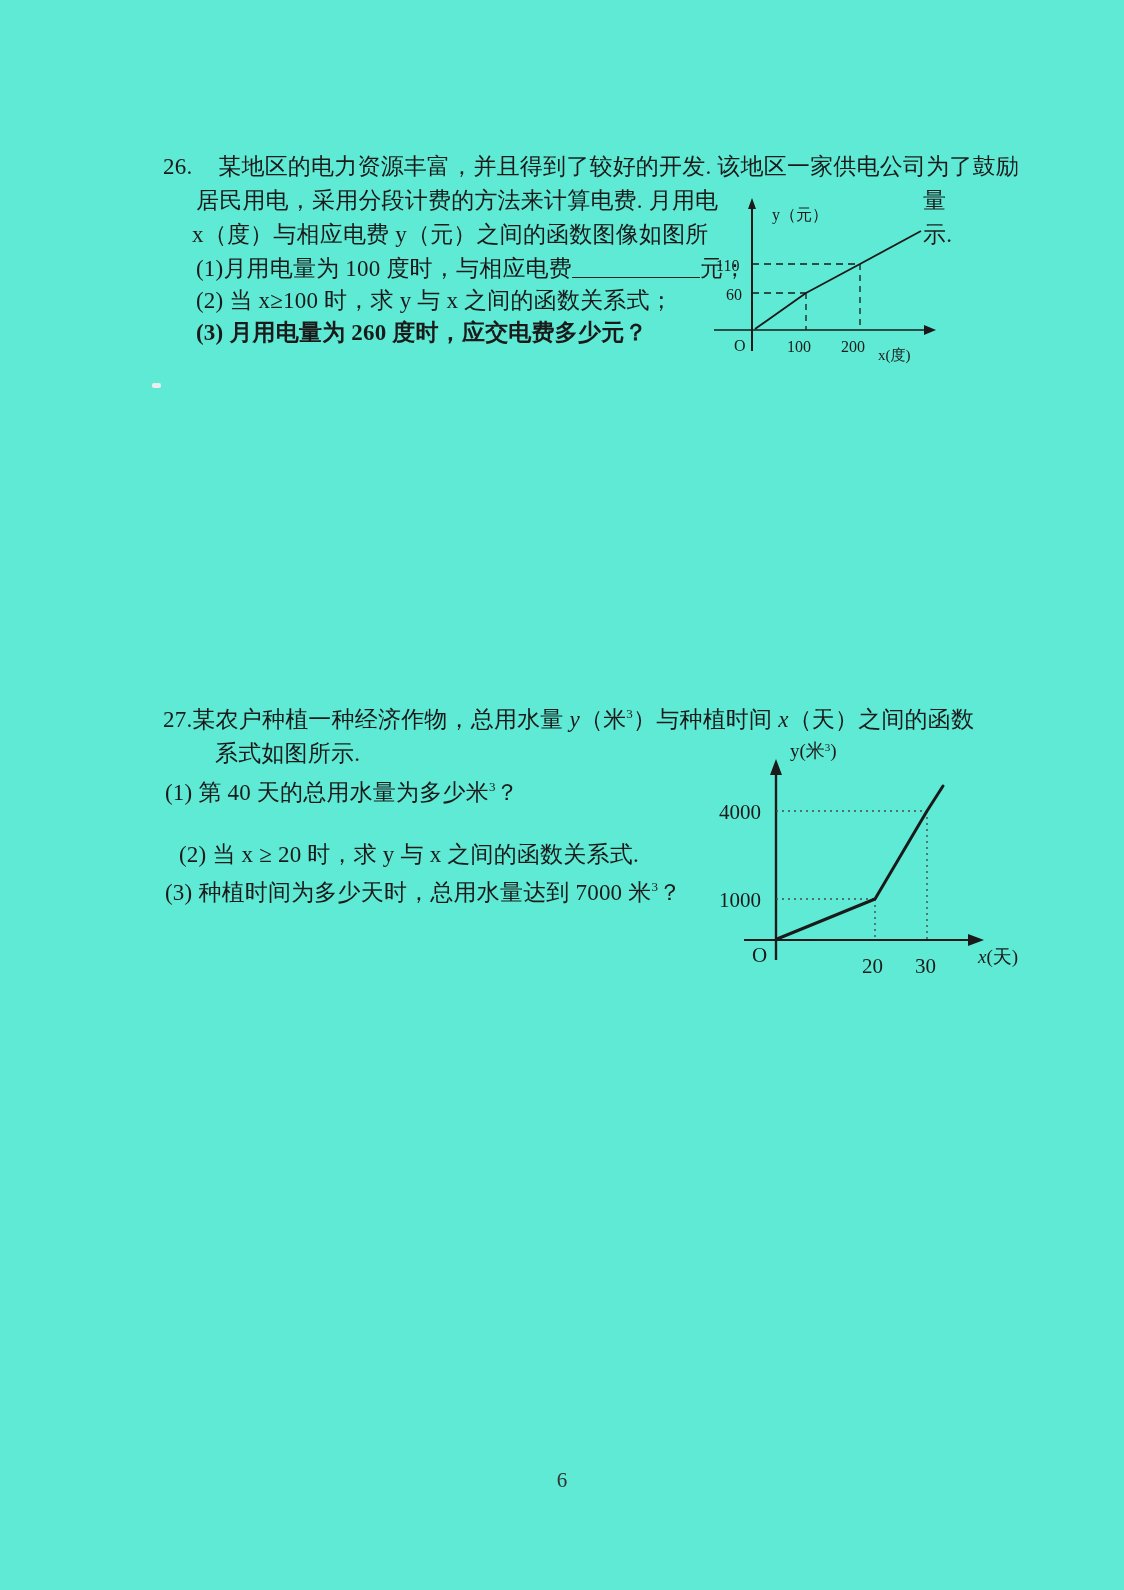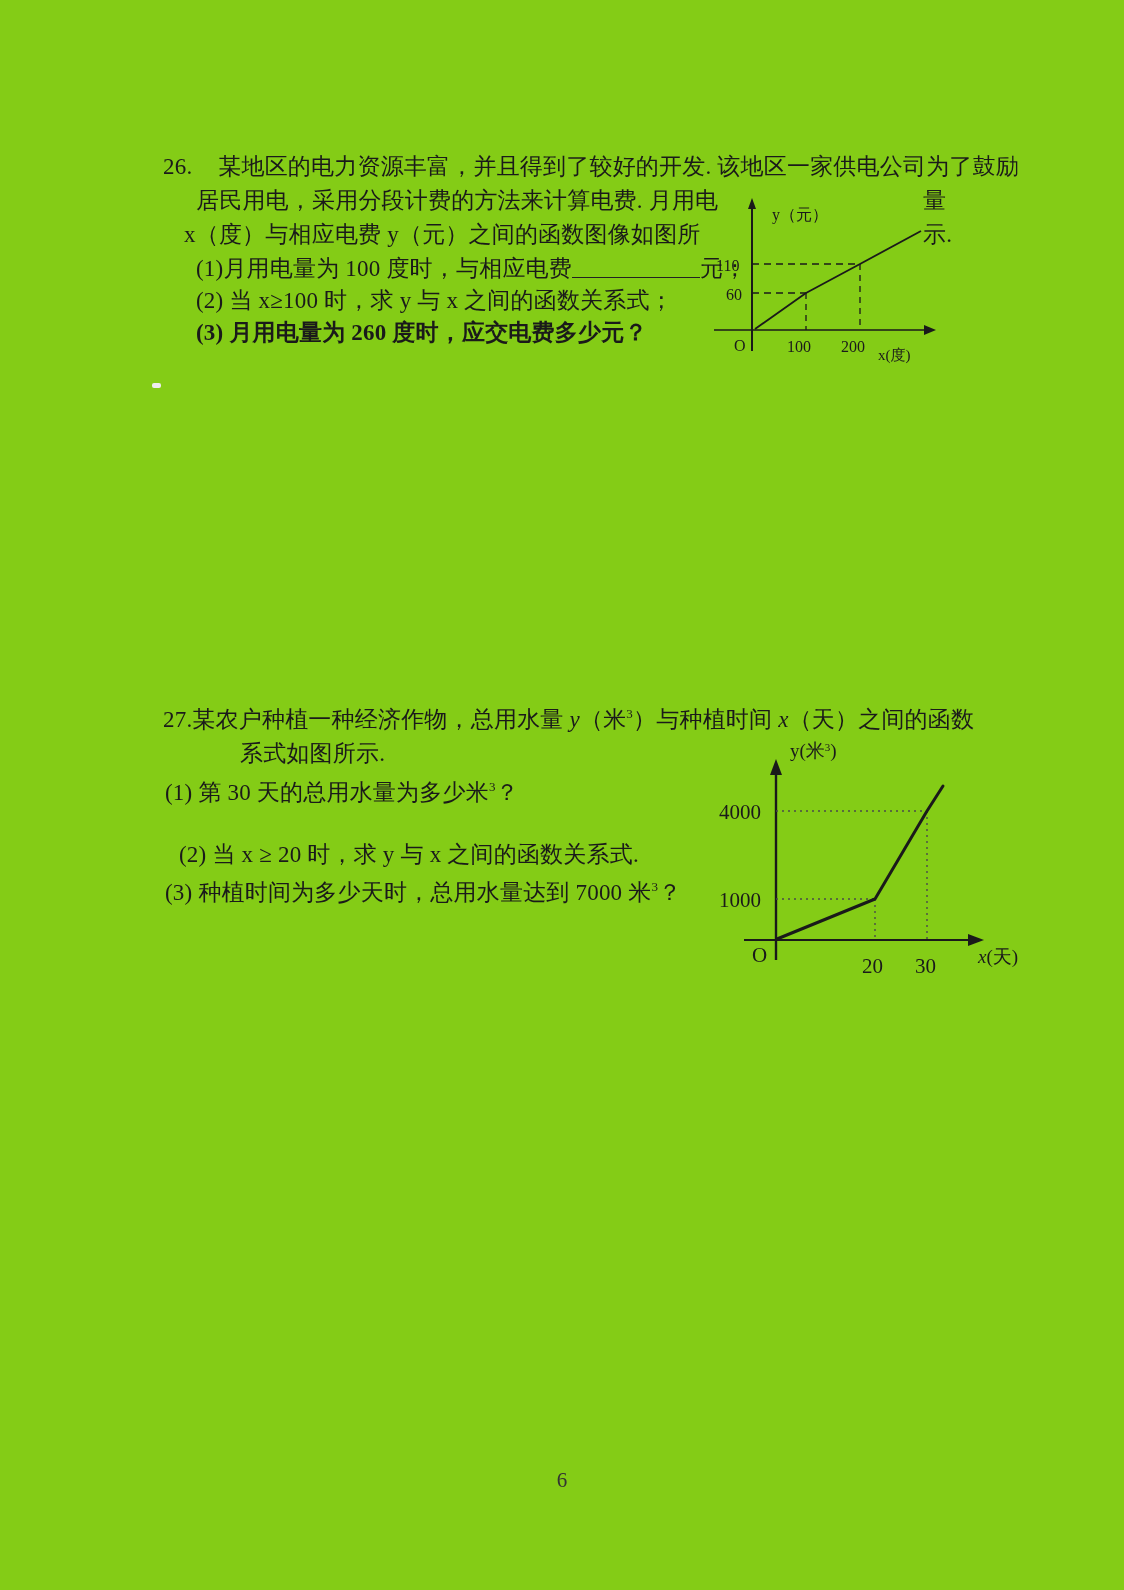--- a/index.html
+++ b/index.html
@@ -11,21 +11,21 @@
     width: 1124px;
     height: 1590px;
     position: relative;
     font-family: "Liberation Serif", "DejaVu Serif", serif;
     color: #1a1a1a;
     overflow: hidden;
   }
   .page {
     position: absolute;
     inset: 0;
-    background: #84cc16;
+    background: #5eead4;
   }
 
   
   .q-block { position: absolute; }
   .line {
     white-space: nowrap;
     font-size: 23px;
     line-height: 34px;
     letter-spacing: 0.2px;
   }
@@ -47,31 +47,31 @@
     border-bottom: 1.6px solid #222;
     width: 128px;
     height: 18px;
     vertical-align: -2px;
   }
 
   
   #q26 { top: 150px; left: 163px; width: 850px; }
   #q26 .l1 { position: absolute; top: 0;   left: 0;  }
   #q26 .l2 { position: absolute; top: 34px; left: 33px; font-family: Liberation Serif, serif; }
-  #q26 .l3 { position: absolute; top: 68px; left: 21px; }
+  #q26 .l3 { position: absolute; top: 68px; left: 29px; }
   #q26 .l3b{ position: absolute; top: 34px; left: 760px; }
   #q26 .l3c{ position: absolute; top: 68px; left: 760px; }
   #q26 .s1 { position: absolute; top: 102px; left: 33px; }
   #q26 .s2 { position: absolute; top: 134px; left: 33px; }
   #q26 .s3 { position: absolute; top: 166px; left: 33px; font-weight: bold; }
 
   
   #q27 { top: 703px; left: 163px; width: 850px; }
   #q27 .l1 { position: absolute; top: 0;    left: 0;   }
-  #q27 .l2 { position: absolute; top: 34px; left: 52px; margin-left: 25px; }
+  #q27 .l2 { position: absolute; top: 34px; left: 52px; }
   #q27 .s1 { position: absolute; top: 73px; left: 2px;  }
   #q27 .s2 { position: absolute; top: 115px;left: 16px; margin-top: 20px;  }
   #q27 .s3 { position: absolute; top: 173px;left: 2px;  }
 
   
   .chart { position: absolute; }
   #chart26 { top: 196px; left: 700px; text-decoration: underline; }
   #chart27 { top: 735px; left: 690px; }
 
   
@@ -165,21 +165,21 @@
   <div class="q-block" id="q27">
 
     <div class="line l1">
       <span class="num-label">27.</span><span>某农户种植一种经济作物，总用水量 </span><span class="ital">y</span><span>（米</span><span class="sub">3</span><span>）与种植时间 </span><span class="ital">x</span><span>（天）之间的函数</span>
     </div>
 
     <div class="line l2">系式如图所示.</div>
 
     <div class="line s1">
       <span>(1)</span>
-      <span>第 30 天的总用水量为多少米</span><span class="sub">3</span><span>？</span>
+      <span>第 40 天的总用水量为多少米</span><span class="sub">3</span><span>？</span>
     </div>
 
     <div class="line s2">
       <span>(2)</span>
       <span>当 x ≥ 20 时，求 y 与 x 之间的函数关系式.</span>
     </div>
 
     <div class="line s3">
       <span>(3)</span>
       <span>种植时间为多少天时，总用水量达到 7000 米</span><span class="sub">3</span><span>？</span>

